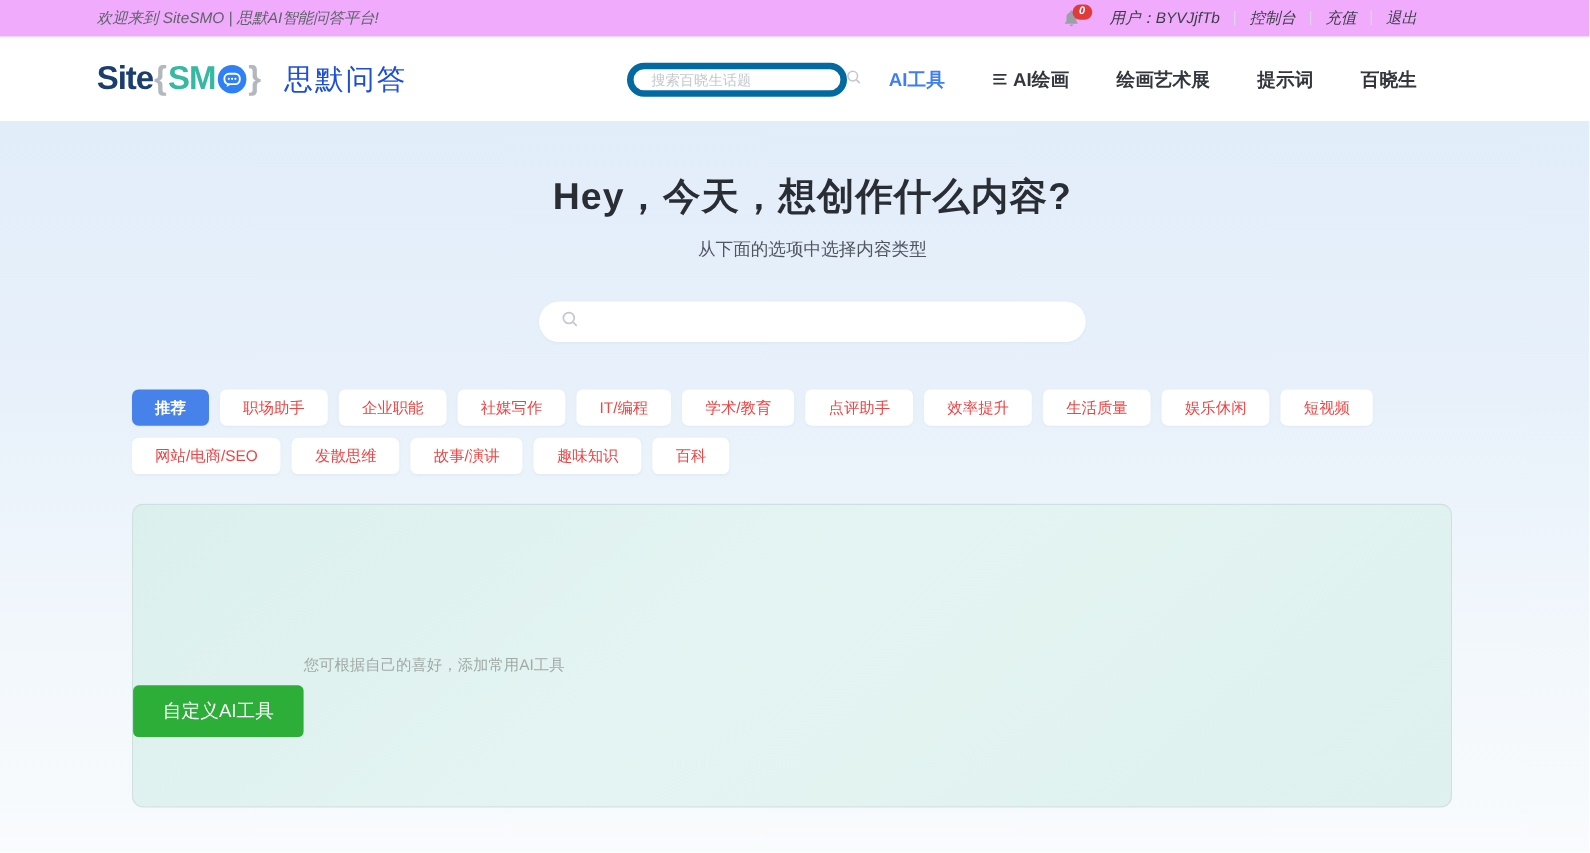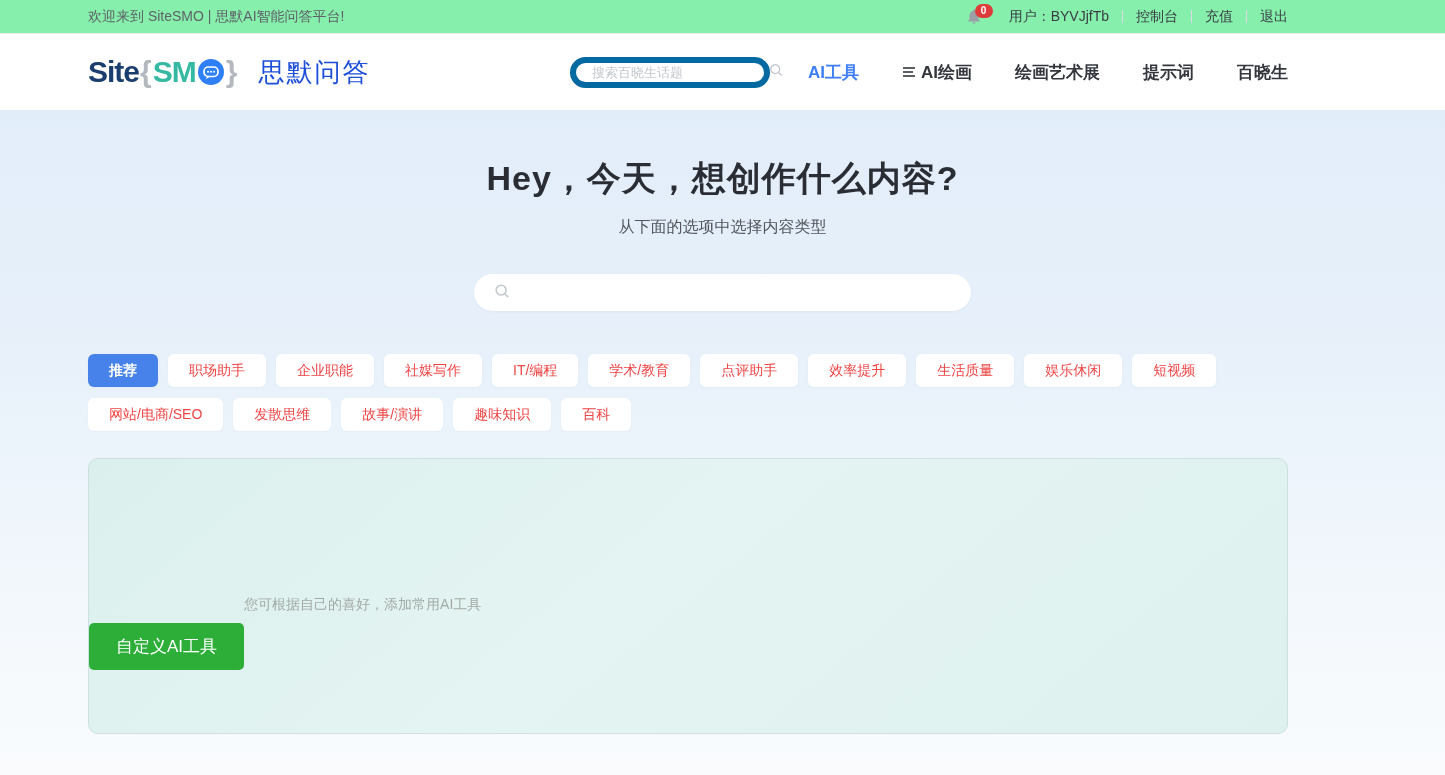--- a/index.html
+++ b/index.html
@@ -1,21 +1,21 @@
 <!DOCTYPE html>
 <html><head>
 <meta charset="utf-8">
 <style>
   * { margin:0; padding:0; box-sizing:border-box; }
   html,body { width:1445px; height:775px; overflow:hidden; }
   body { font-family:"Liberation Sans","DejaVu Sans",sans-serif; background:#ffffff; color:#333; }
   .container { width:1200px; margin-left:88px; }
 
   
-  .topbar { height:34px; background:#86efac; border-bottom:1px solid #ededed; }
+  .topbar { height:34px; background:#f0abfc; border-bottom:1px solid #ededed;font-style:italic; }
   .topbar-inner { height:100%; display:flex; align-items:center; justify-content:space-between; }
   .welcome { font-size:14px; color:#5f6368; }
   .topbar-right { display:flex; align-items:center; font-size:14px; color:#3a3e44; }
   .bell-wrap { position:relative; margin-right:26px; cursor:pointer; }
   .bell-wrap svg { display:block; }
   .badge { position:absolute; top:-4px; left:10px; min-width:18px; height:14px; padding:0 4px;
            background:#e03b3b; color:#fff; font-size:10px; font-weight:bold; border-radius:8px;
            display:flex; align-items:center; justify-content:center; }
   .top-link { color:#3a3e44; text-decoration:none; cursor:pointer; }
   .sep { width:1px; height:13px; background:#d9dcdf; margin:0 13px; display:inline-block; }
@@ -35,21 +35,21 @@
   .hdr-search input { flex:1; border:none; outline:none; font-size:13px; color:#333; background:transparent; }
   .hdr-search input::placeholder { color:#c3c8ce; }
 
   .main-nav { display:flex; align-items:center; gap:43px; margin-left:38px; }
   .nav-item { font-size:17px; font-weight:bold; color:#33373d; text-decoration:none; cursor:pointer;
               display:flex; align-items:center; gap:5px; white-space:nowrap; }
   .nav-item.active { color:#3d7ef5; }
   .menu-lines { display:inline-flex; }
 
   
-  .main-bg { height:665px; background:linear-gradient(180deg,#e2edfa 0%,#e8f1fa 38%,#f3f8fc 75%,#f9fbfd 100%); }
+  .main-bg { height:665px; background:linear-gradient(180deg,#e2edfa 0%,#e8f1fa 38%,#f3f8fc 75%,#f9fbfd 100%);padding-left:32px; }
   .hero { text-align:center; padding-top:46px; }
   .hero-title { font-size:34px; font-weight:bold; color:#2a2d33; letter-spacing:1px; }
   .hero-subtitle { font-size:16px; color:#51555c; margin-top:15px; }
 
   .hero-search { width:497px; height:37px; margin:36px auto 0; background:#fff; border-radius:19px;
                  display:flex; align-items:center; padding:0 15px 0 19px; box-shadow:0 1px 3px rgba(80,110,150,.06); }
   .hero-search input { flex:1; border:none; outline:none; font-size:14px; background:transparent; color:#333; }
   .hero-search input::placeholder { color:#b9bec6; }
 
   .pills { display:flex; flex-wrap:wrap; gap:11px 10px; margin-top:43px; }

